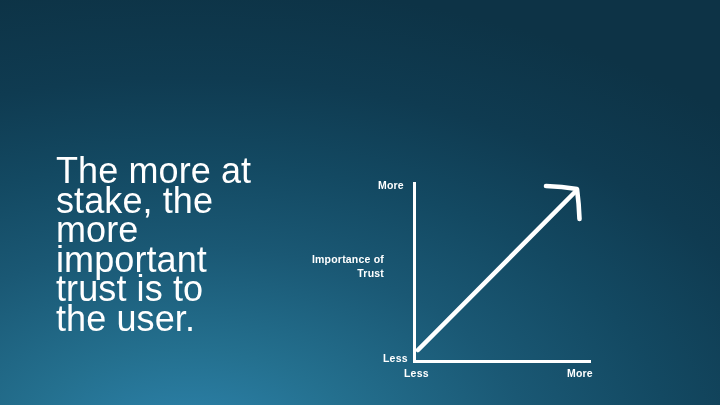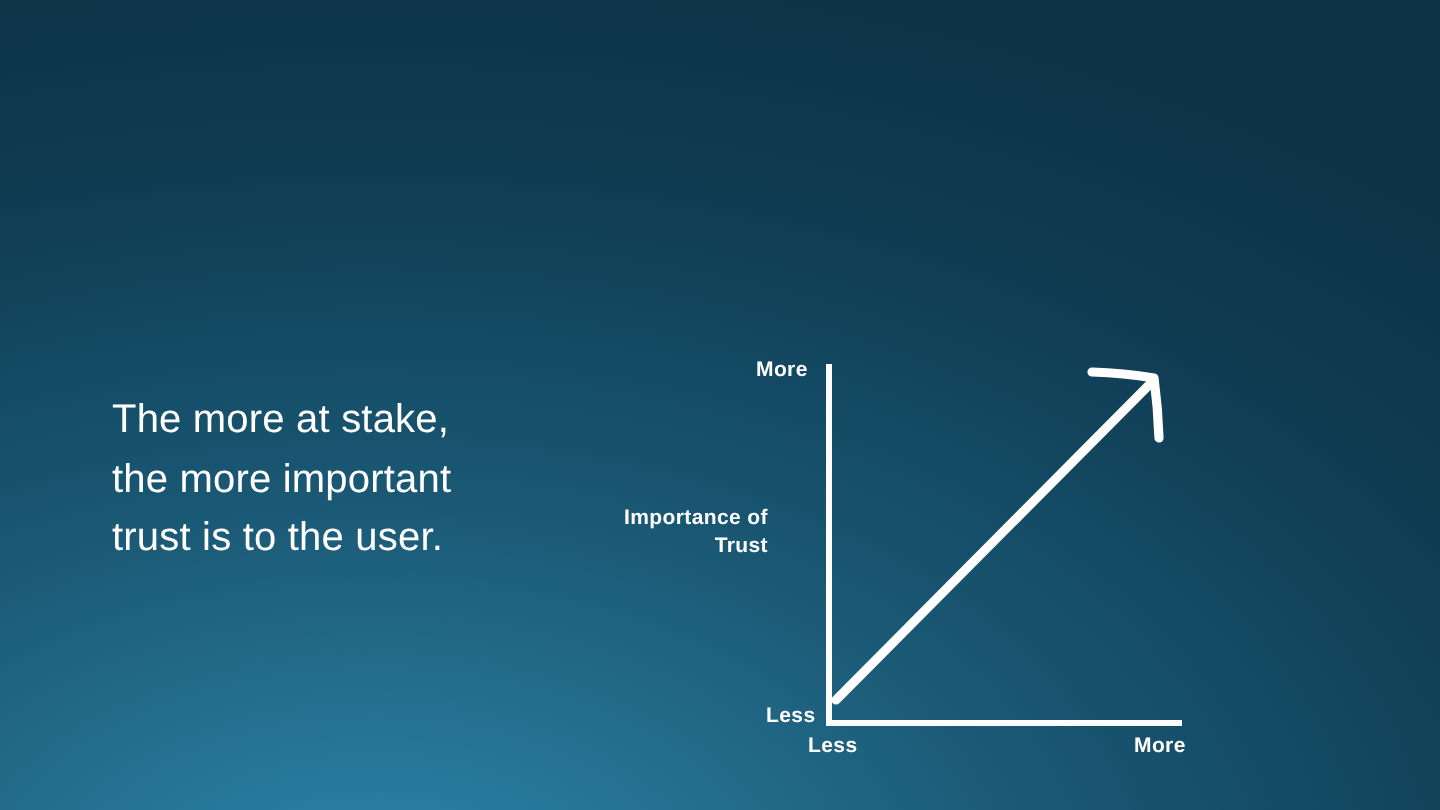--- a/index.html
+++ b/index.html
@@ -29,26 +29,25 @@
         #0d3346 100%);
   }
 
   
   #headline {
     position: absolute;
     left: 56px;
     top: 156px;
     width: 200px;
     color: #ffffff;
-    font-size: 20px;
+    font-size: 36px;
     line-height: 29.5px;
     font-weight: 300;
     letter-spacing: 0.1px;
     white-space: pre-line;
-    margin-top: 40px;
   }
 
   
   #chart {
     position: absolute;
     left: 0;
     top: 0;
     width: 630px;
     height: 405px;
     margin-top: 32px;

